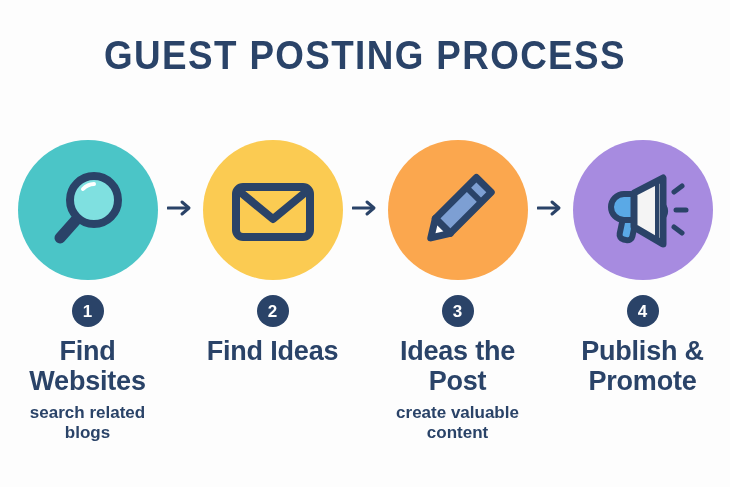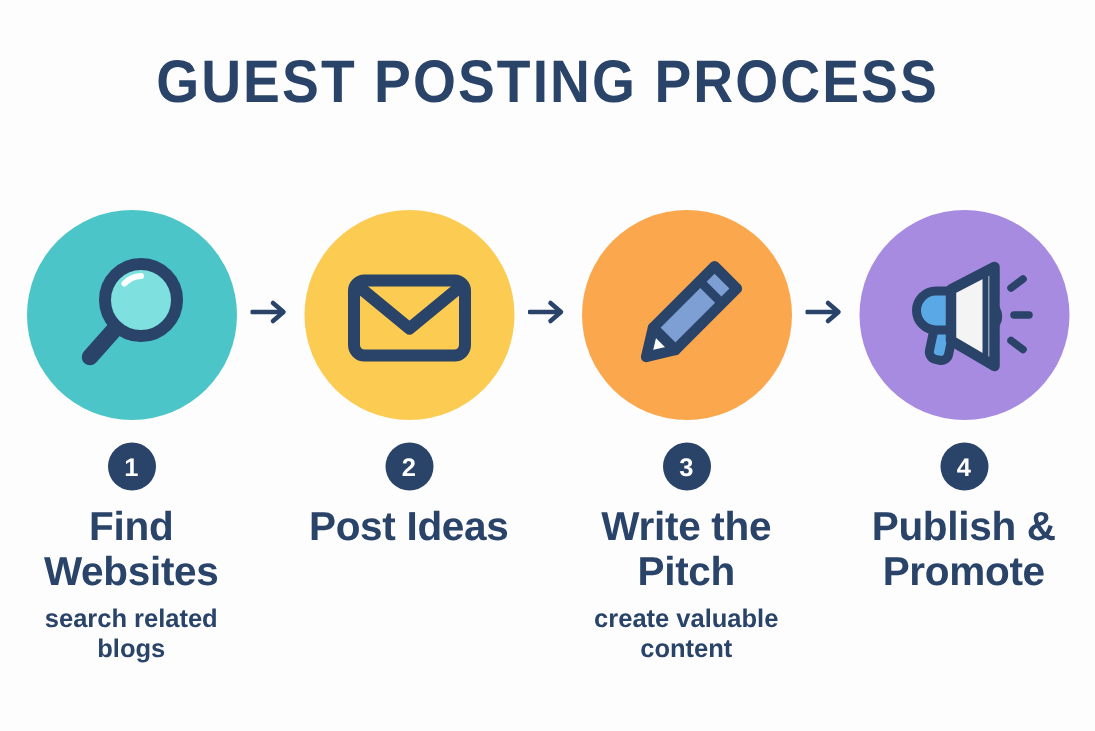--- a/index.html
+++ b/index.html
@@ -154,21 +154,21 @@
     <div class="step">
       <div class="circle" style="background:#fbcb52">
         <span>
           <svg width="96" height="96" viewBox="0 0 96 96">
             <rect x="11" y="25" width="74" height="50" rx="7" fill="none" stroke="#2a4368" stroke-width="8"></rect>
             <path d="M14 29 L48 57 L82 29" fill="none" stroke="#2a4368" stroke-width="8" stroke-linecap="round" stroke-linejoin="round"></path>
           </svg>
         </span>
       </div>
       <div class="badge">2</div>
-      <div class="step-title">Post Ideas</div>
+      <div class="step-title">Find Ideas</div>
     </div>
 
     <div class="arrow">
       <span>
         <svg width="26" height="18" viewBox="0 0 26 18">
           <path d="M1 9 H19" stroke="#2a4368" stroke-width="3" stroke-linecap="round"></path>
           <path d="M15 3 L22 9 L15 15" stroke="#2a4368" stroke-width="3" fill="none" stroke-linecap="round" stroke-linejoin="round"></path>
         </svg>
       </span>
     </div>
@@ -179,21 +179,21 @@
           <svg width="96" height="96" viewBox="0 0 96 96">
             <g transform="rotate(45 48 48)">
               <rect x="38" y="12" width="21" height="58" fill="#7d9fd3" stroke="#2a4368" stroke-width="7" stroke-linejoin="round"></rect>
               <path d="M38 70 L48.5 87 L59 70 Z" fill="#ffffff" stroke="#2a4368" stroke-width="7" stroke-linejoin="round"></path>
               <path d="M38 26 H59" stroke="#2a4368" stroke-width="6"></path>
             </g>
           </svg>
         </span>
       </div>
       <div class="badge">3</div>
-      <div class="step-title">Write the Pitch</div>
+      <div class="step-title">Ideas the Post</div>
       <div class="step-desc">create valuable content</div>
     </div>
 
     <div class="arrow">
       <span>
         <svg width="26" height="18" viewBox="0 0 26 18">
           <path d="M1 9 H19" stroke="#2a4368" stroke-width="3" stroke-linecap="round"></path>
           <path d="M15 3 L22 9 L15 15" stroke="#2a4368" stroke-width="3" fill="none" stroke-linecap="round" stroke-linejoin="round"></path>
         </svg>
       </span>

